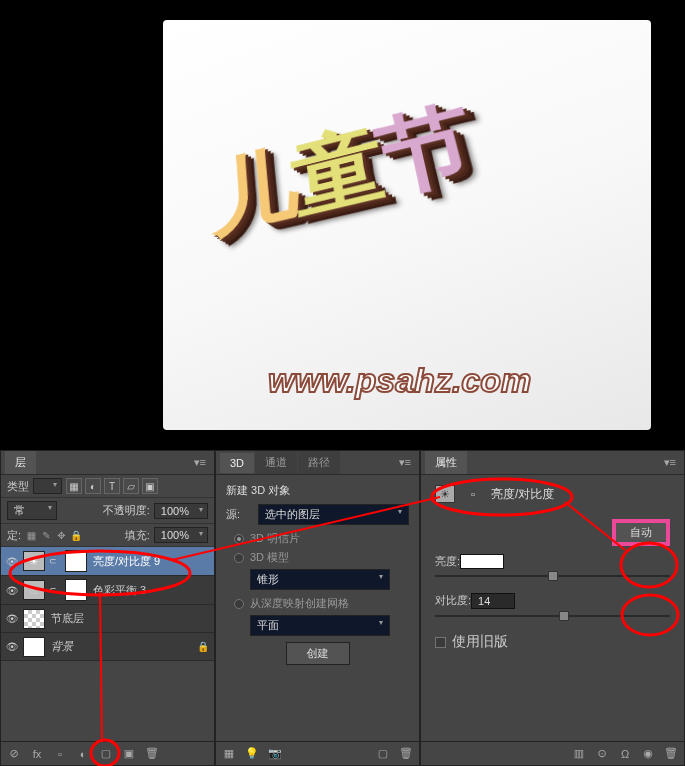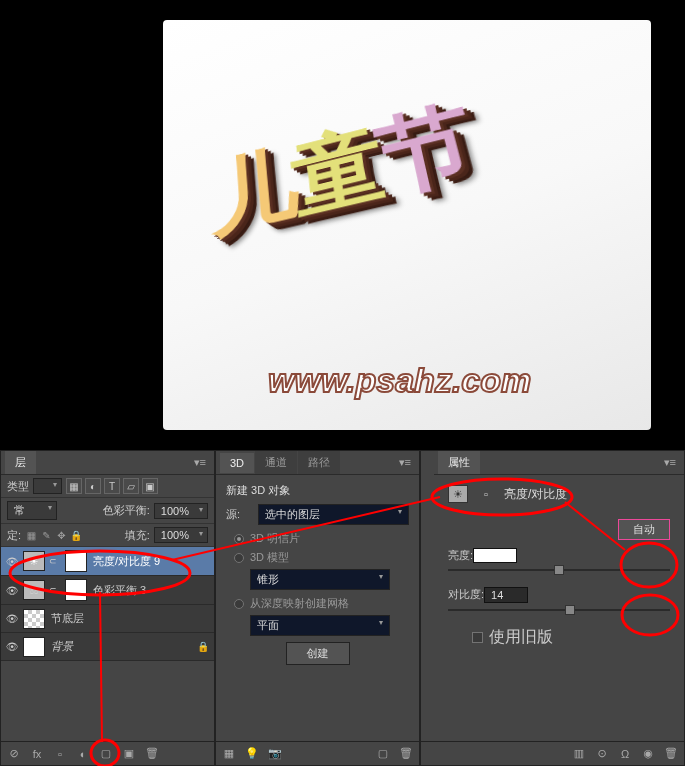--- a/index.html
+++ b/index.html
@@ -53,35 +53,35 @@
 .d3-row { display: flex; align-items: center; gap: 8px; margin-bottom: 6px; }
 .d3-label { color: #ccc; font-size: 11px; width: 24px; }
 .d3-select { background: #0f172a; border: 1px solid #222; padding: 2px 20px 2px 6px; color: #ddd; font-size: 11px; flex: 1; position: relative; }
 .d3-select::after { content: "▾"; position: absolute; right: 6px; color: #999; font-size: 8px; top: 2px; }
 .radio-item { display: flex; align-items: center; gap: 6px; margin: 4px 0 4px 8px; color: #999; font-size: 11px; }
 .radio { width: 10px; height: 10px; border: 1px solid #737373; border-radius: 50%; background: #3a3a3a; }
 .radio.checked::after { content: ""; display: block; width: 4px; height: 4px; background: #999; border-radius: 50%; margin: 2px; }
 .sub-select { margin: 2px 0 6px 24px; width: 140px; }
 .create-btn { background: #535353; border: 1px solid #222; padding: 3px 20px; color: #ddd; font-size: 11px; margin: 6px auto 0; display: block; cursor: pointer; }
 
-.props-panel { flex: 1; height: 316px; padding-left: 13px; }
+.props-panel { flex: 1; height: 316px; }
 .props-body { padding: 10px 14px; }
 .props-title-row { display: flex; align-items: center; gap: 8px; margin-bottom: 16px; }
 .props-adj-icon { width: 20px; height: 18px; background: #aaa; border: 1px solid #333; display: inline-flex; align-items: center; justify-content: center; font-size: 11px; color: #333; }
 .props-mask-icon { width: 20px; height: 18px; display: inline-flex; align-items: center; justify-content: center; }
 .props-title { color: #ddd; font-size: 12px; }
-.auto-btn { float: right; background: #535353; border: 1px solid #ec4899; padding: 2px 14px; color: #ddd; font-size: 11px; cursor: pointer; margin-bottom: 8px; }
+.auto-btn { float: right; background: #535353; border: 4px solid #ec4899; padding: 2px 14px; color: #ddd; font-size: 11px; cursor: pointer; margin-bottom: 8px; }
 .slider-group { margin: 10px 0 16px; clear: both; }
 .slider-label-row { display: flex; justify-content: flex-start; margin-bottom: 4px; }
 .slider-label { color: #ccc; font-size: 11px; }
 .slider-val { background: #2a2a2a; border: 1px solid #111; padding: 1px 6px; color: #ddd; font-size: 11px; width: 44px; text-align: left; }
 .slider-val.white { background: #fff; color: #333; }
 .slider-track { height: 2px; background: #2a2a2a; position: relative; margin: 6px 0; }
 .slider-thumb { position: absolute; top: -4px; width: 10px; height: 10px; background: #888; border: 1px solid #333; transform: translateX(-50%); }
-.checkbox-row { display: flex; align-items: center; gap: 6px; margin-top: 12px; color: #ccc; font-size: 16px; margin-left: 24px; }
+.checkbox-row { display: flex; align-items: center; gap: 6px; margin-top: 12px; color: #ccc; font-size: 14px; }
 .checkbox { width: 11px; height: 11px; border: 1px solid #737373; background: #3a3a3a; }
 
 svg.annot { position: absolute; top: 450px; left: 0; width: 685px; height: 316px; pointer-events: none; z-index: 100; }
 </style>
 </head>
 <body>
 
 <div class="canvas-area">
   <div class="artwork">
     <div class="text3d">
@@ -104,21 +104,21 @@
       <span class="icon-row">
         <span class="mini-icon">▦</span>
         <span class="mini-icon">◐</span>
         <span class="mini-icon">T</span>
         <span class="mini-icon">▱</span>
         <span class="mini-icon">▣</span>
       </span>
     </div>
     <div class="row">
       <span class="dropdown" style="width:50px">常</span>
-      <span style="margin-left:auto;color:#ccc">色彩平衡:</span>
+      <span style="margin-left:auto;color:#ccc">不透明度:</span>
       <span class="dropdown">100%</span>
     </div>
     <div class="row">
       <span>定:</span>
       <span class="lock-icons">
         <span>▦</span>
         <span>✎</span>
         <span>✥</span>
         <span>🔒</span>
       </span>

